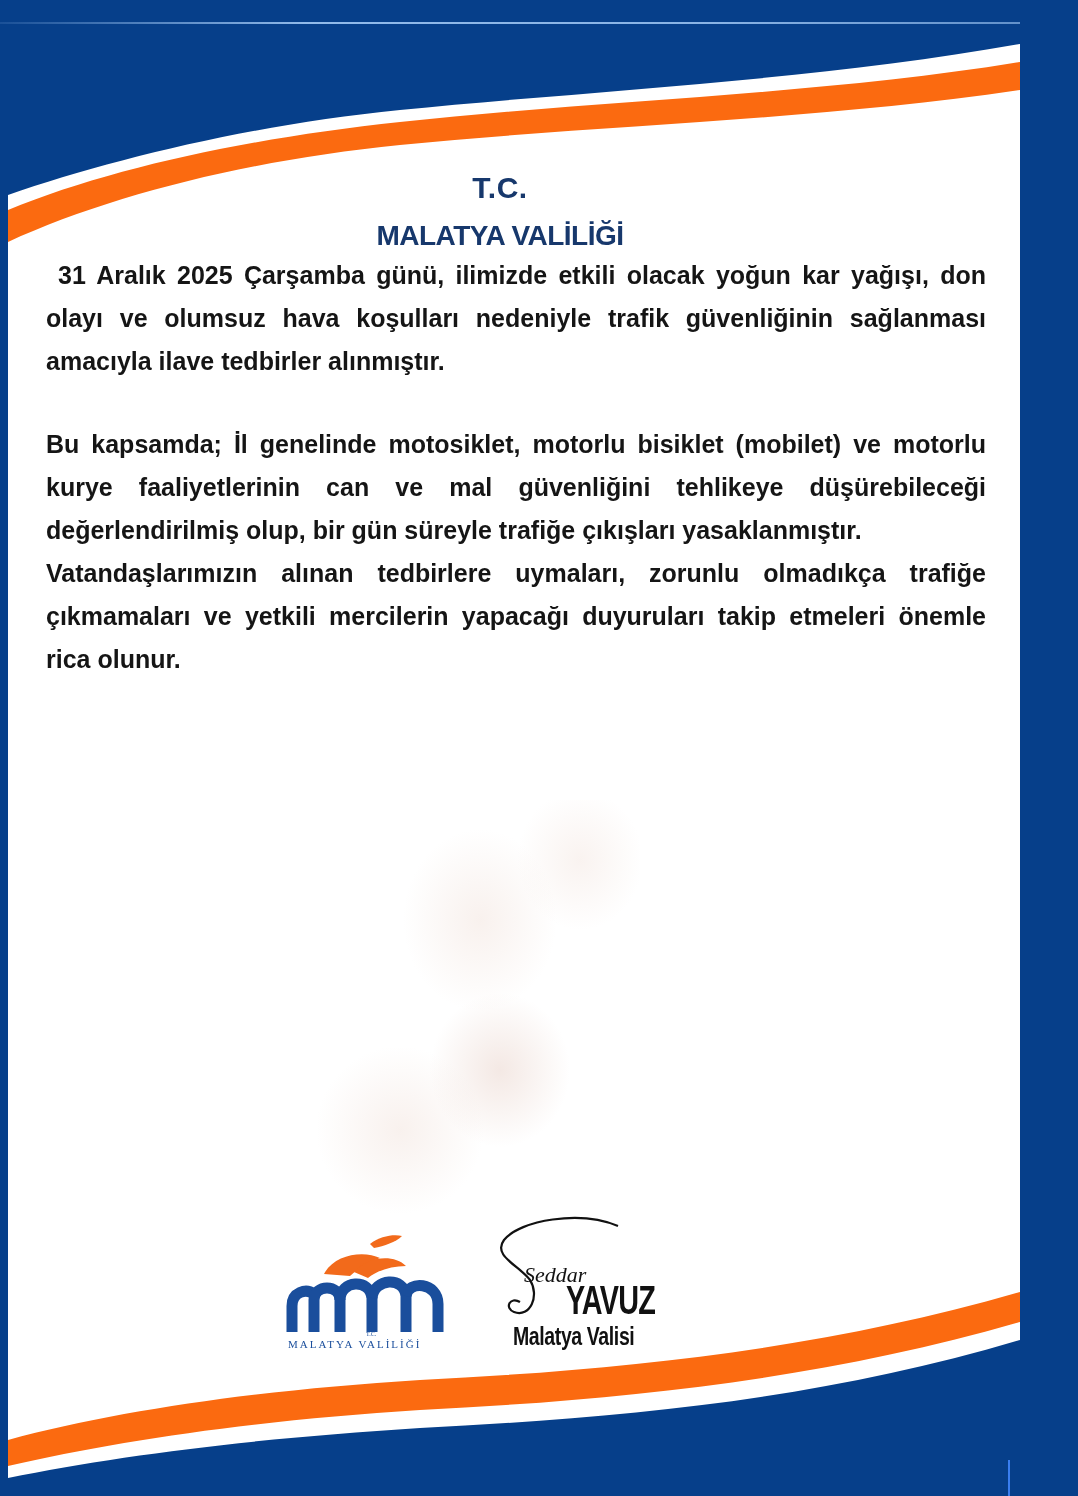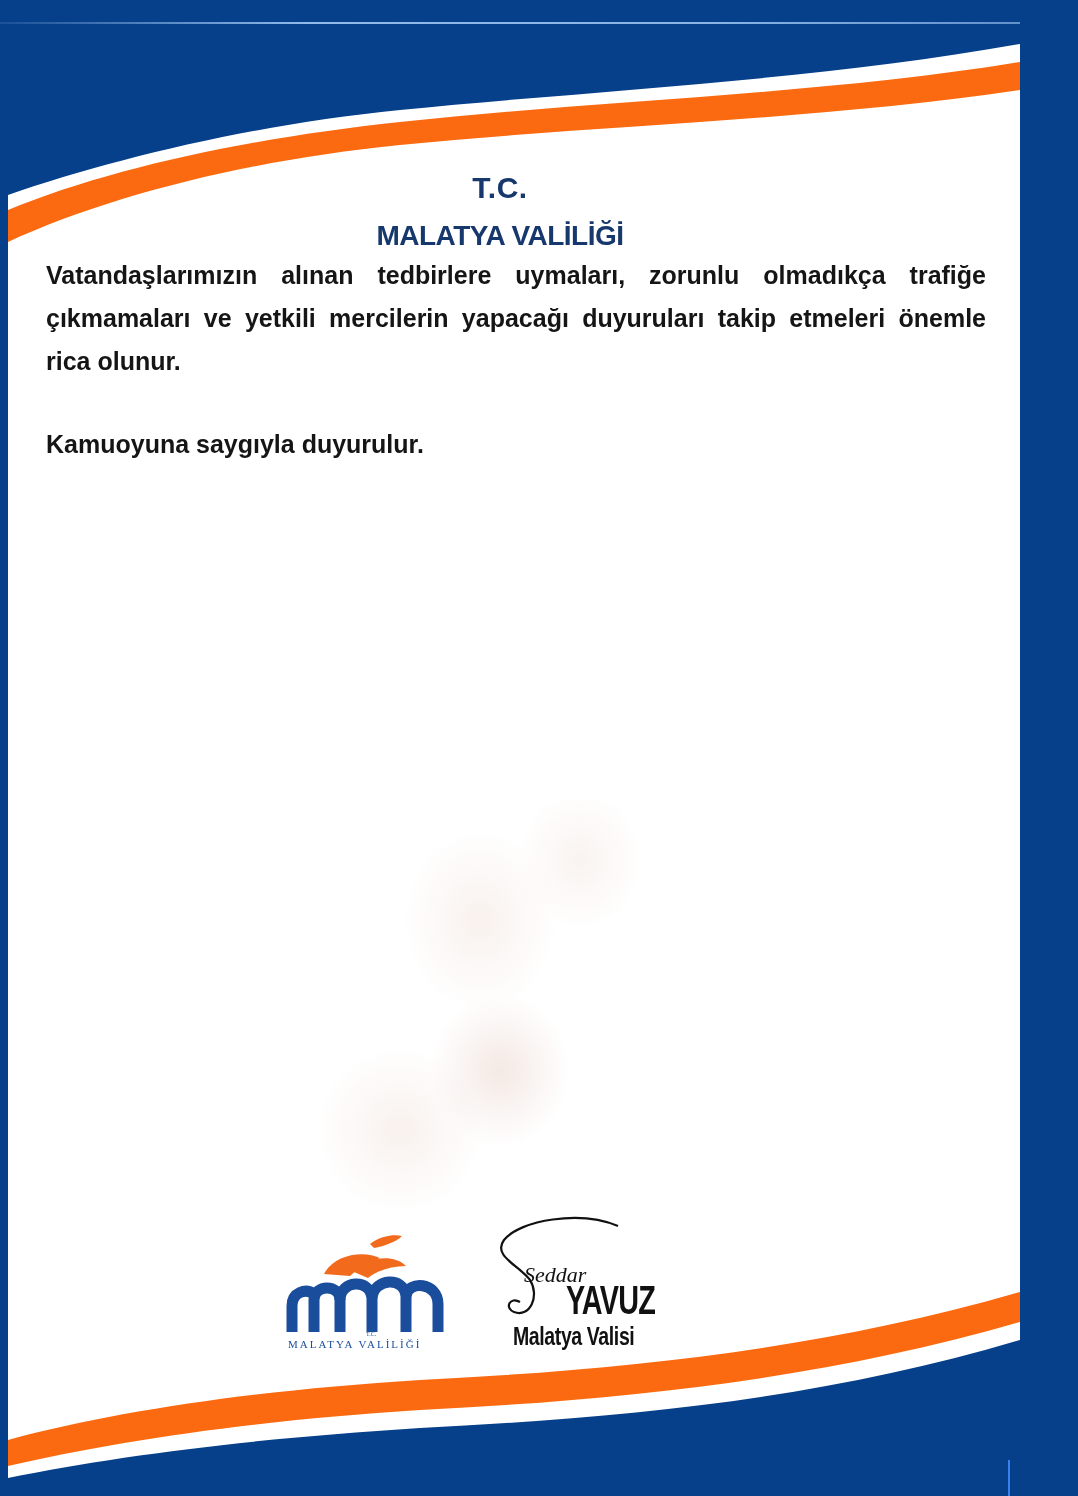--- a/index.html
+++ b/index.html
@@ -146,22 +146,23 @@
 </svg>
 
 <div class="watermark"></div>
 
 <div class="header">
   <div class="tc">T.C.</div>
   <div class="title">MALATYA VALİLİĞİ</div>
 </div>
 
 <div class="body-text">
+  <p class="p1">31 Aralık 2025 Çarşamba günü, ilimizde etkili olacak yoğun kar yağışı, don olayı ve olumsuz hava koşulları nedeniyle trafik güvenliğinin sağlanması amacıyla ilave tedbirler alınmıştır.</p>
+  <p class="p2">Bu kapsamda; İl genelinde motosiklet, motorlu bisiklet (mobilet) ve motorlu kurye faaliyetlerinin can ve mal güvenliğini tehlikeye düşürebileceği değerlendirilmiş olup, bir gün süreyle trafiğe çıkışları yasaklanmıştır.</p>
   <p class="p3">Vatandaşlarımızın alınan tedbirlere uymaları, zorunlu olmadıkça trafiğe çıkmamaları ve yetkili mercilerin yapacağı duyuruları takip etmeleri önemle rica olunur.</p>
-  <p class="p4">Kamuoyuna saygıyla duyurulur.</p>
 </div>
 
 <svg class="logo" viewBox="0 0 164 118" xmlns="http://www.w3.org/2000/svg">
 
   <path d="M40 42 C 50 22, 80 18, 96 26 C 86 30, 74 36, 66 44 Z" fill="#f26a1b"></path>
   <path d="M70 40 C 84 24, 110 22, 122 34 C 108 34, 94 38, 84 46 Z" fill="#f26a1b"></path>
   <path d="M86 12 C 96 4, 110 2, 118 4 C 112 10, 100 14, 90 16 Z" fill="#f26a1b"></path>
 
   <g fill="none" stroke="#1a4e9c" stroke-width="11">
     <path d="M8 100 L8 74 C 8 60, 22 56, 30 62"></path>

